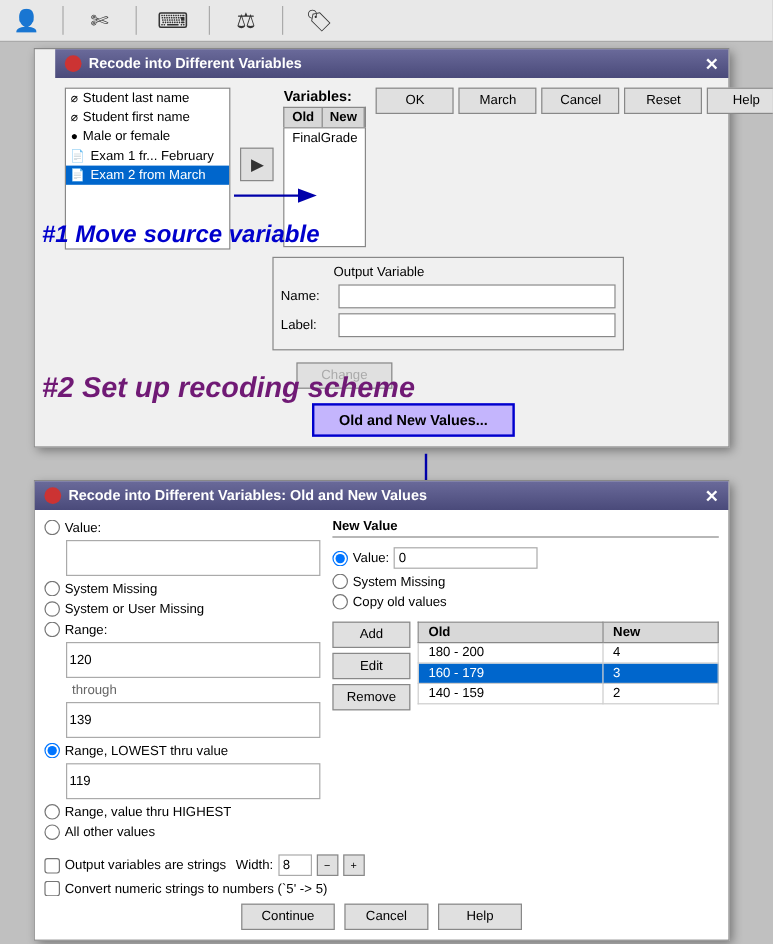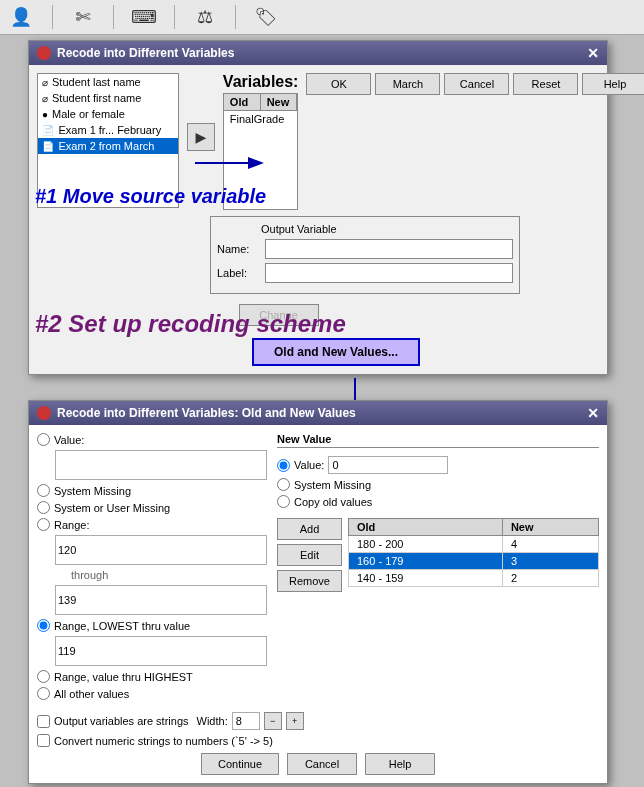--- a/index.html
+++ b/index.html
@@ -40,20 +40,21 @@
 
     
     .dialog-recode {
       position: absolute;
       top: 40px;
       left: 28px;
       width: 580px;
       background: #f0f0f0;
       border: 1px solid #888;
       box-shadow: 3px 3px 8px rgba(0,0,0,0.4);
+      padding-left: 17px;
     }
     .dialog-title {
       background: linear-gradient(to bottom, #6a6a9a, #4a4a7a);
       color: white;
       padding: 4px 8px;
       font-size: 12px;
       font-weight: bold;
       display: flex;
       justify-content: space-between;
       align-items: center;
@@ -117,21 +118,21 @@
       cursor: pointer;
       font-size: 14px;
       color: #333;
     }
 
     
     .variables-section {
       flex: 1;
     }
     .variables-label {
-      font-size: 16px;
+      font-size: 12px;
       font-weight: bold;
       margin-bottom: 2px;
     }
     .variables-table-header {
       display: flex;
       background: #d8d8d8;
       border: 1px solid #888;
       border-bottom: none;
     }
     .variables-table-header span {
@@ -356,21 +357,21 @@
       border: 1px solid #888;
       padding: 4px 16px;
       font-size: 11px;
       cursor: pointer;
       min-width: 70px;
       text-align: center;
     }
 
     .range-label {
       font-size: 11px;
-      margin-left: 18px;
+      margin-left: 7px;
       color: #666;
       padding-left: 16px;
     }
   </style>
 </head>
 <body>
 
 <div class="toolbar">
   <div class="toolbar-icon">👤</div>
   <div class="toolbar-sep"></div>

